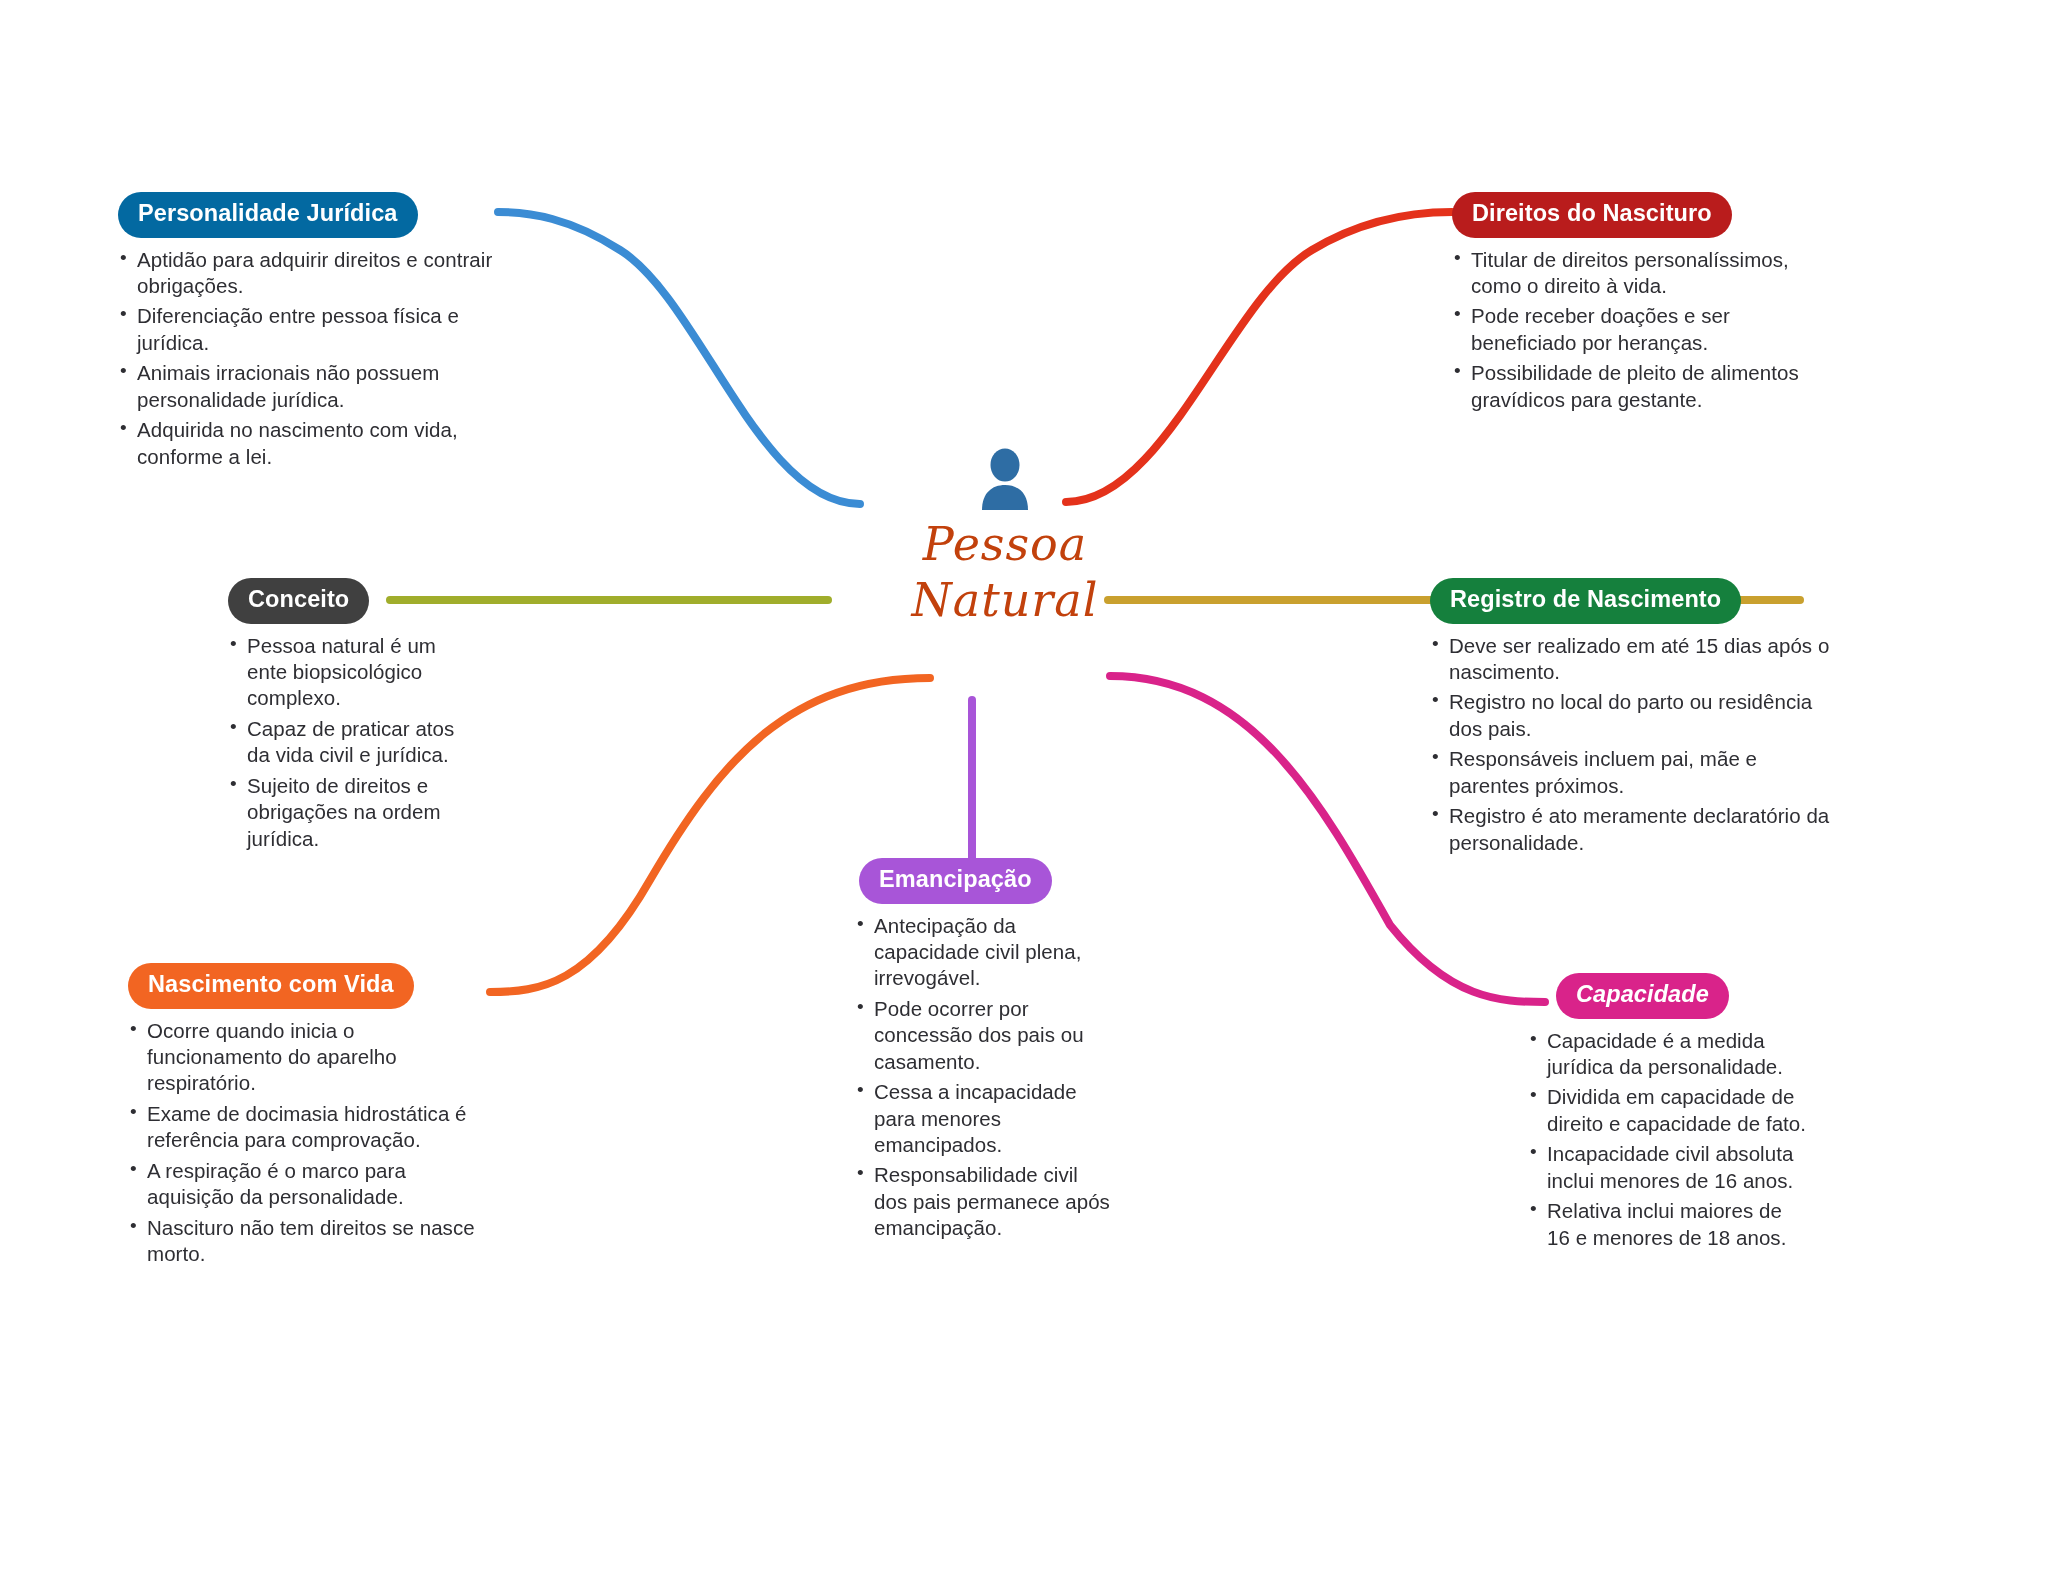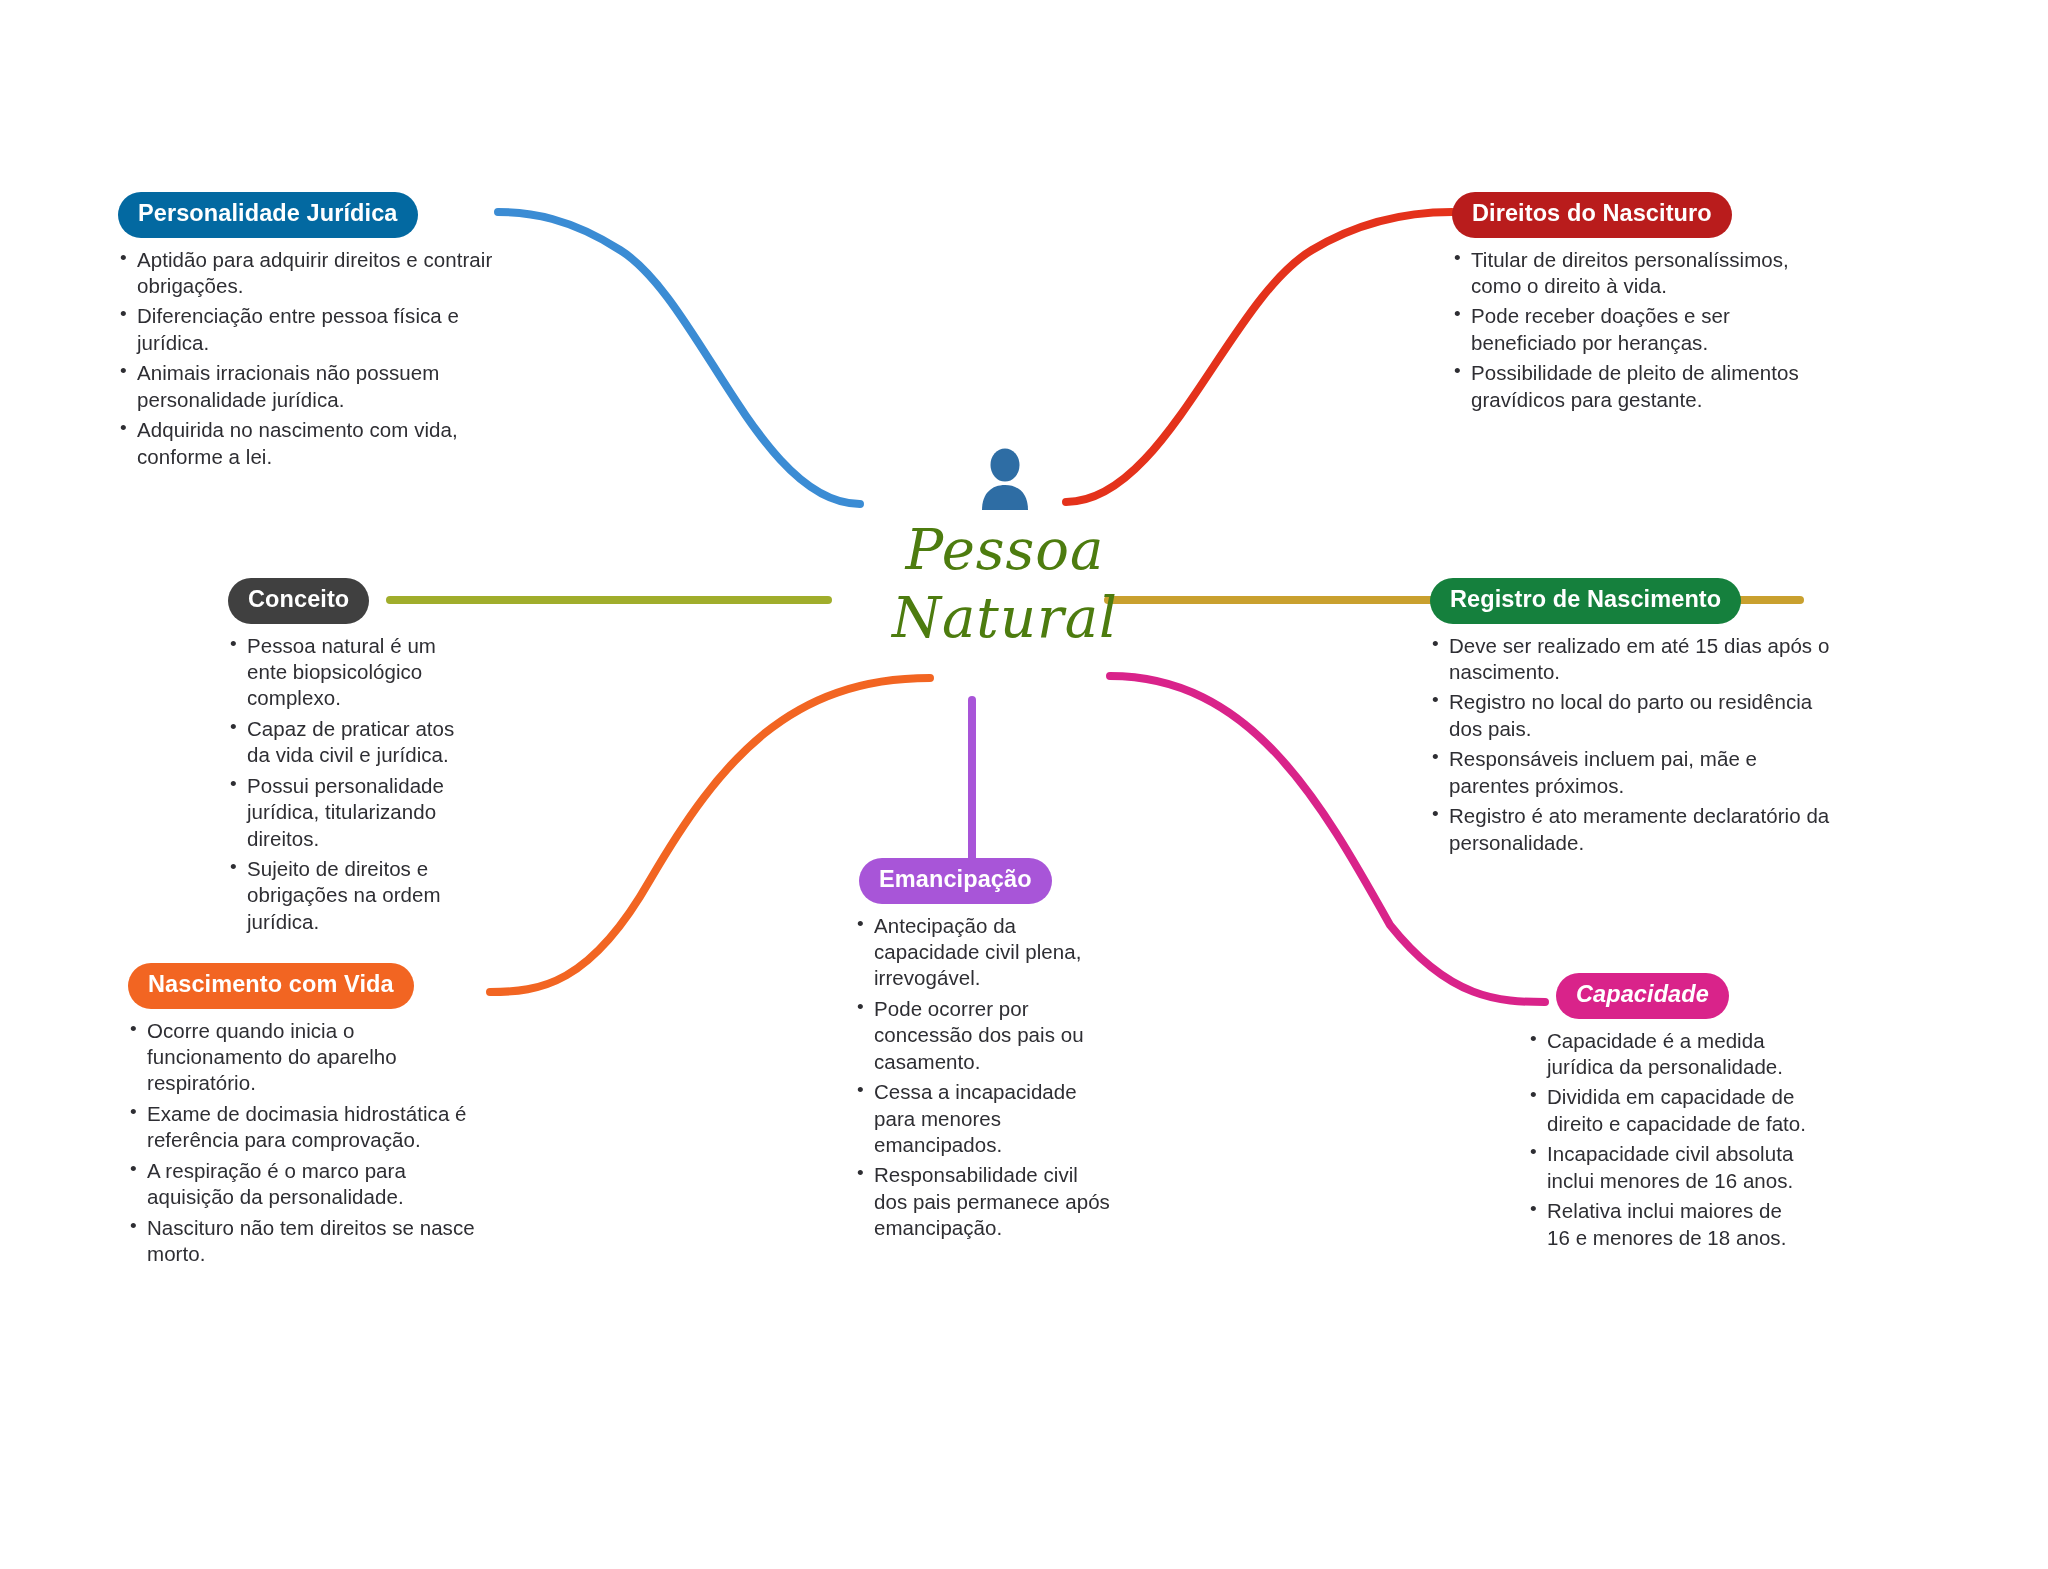--- a/index.html
+++ b/index.html
@@ -42,24 +42,24 @@
     text-align: center;
   }
   .center-avatar {
     display: block;
     margin: 0 auto 6px auto;
   }
   .center-title {
     font-family: "DejaVu Serif", serif;
     font-style: italic;
     font-weight: 400;
-    font-size: 56px;
+    font-size: 46px;
     line-height: 1.22;
     letter-spacing: 1px;
-    color: #4d7c0f;
+    color: #c2410c;
     white-space: pre-line;
   }
 
   
   .topic {
     position: absolute;
     z-index: 2;
   }
   .topic-pill {
     display: inline-block;
@@ -162,21 +162,20 @@
       <li>Pode receber doações e ser beneficiado por heranças.</li>
       <li>Possibilidade de pleito de alimentos gravídicos para gestante.</li>
     </ul>
   </div>
 
   <div class="topic t-conceito">
     <div class="topic-pill pill-offset-conceito" style="background:#404040">Conceito</div>
     <ul class="topic-list">
       <li>Pessoa natural é um ente biopsicológico complexo.</li>
       <li>Capaz de praticar atos da vida civil e jurídica.</li>
-      <li>Possui personalidade jurídica, titularizando direitos.</li>
       <li>Sujeito de direitos e obrigações na ordem jurídica.</li>
     </ul>
   </div>
 
   <div class="topic t-registro">
     <div class="topic-pill" style="background:#15803d">Registro de Nascimento</div>
     <ul class="topic-list">
       <li>Deve ser realizado em até 15 dias após o nascimento.</li>
       <li>Registro no local do parto ou residência dos pais.</li>
       <li>Responsáveis incluem pai, mãe e parentes próximos.</li>

